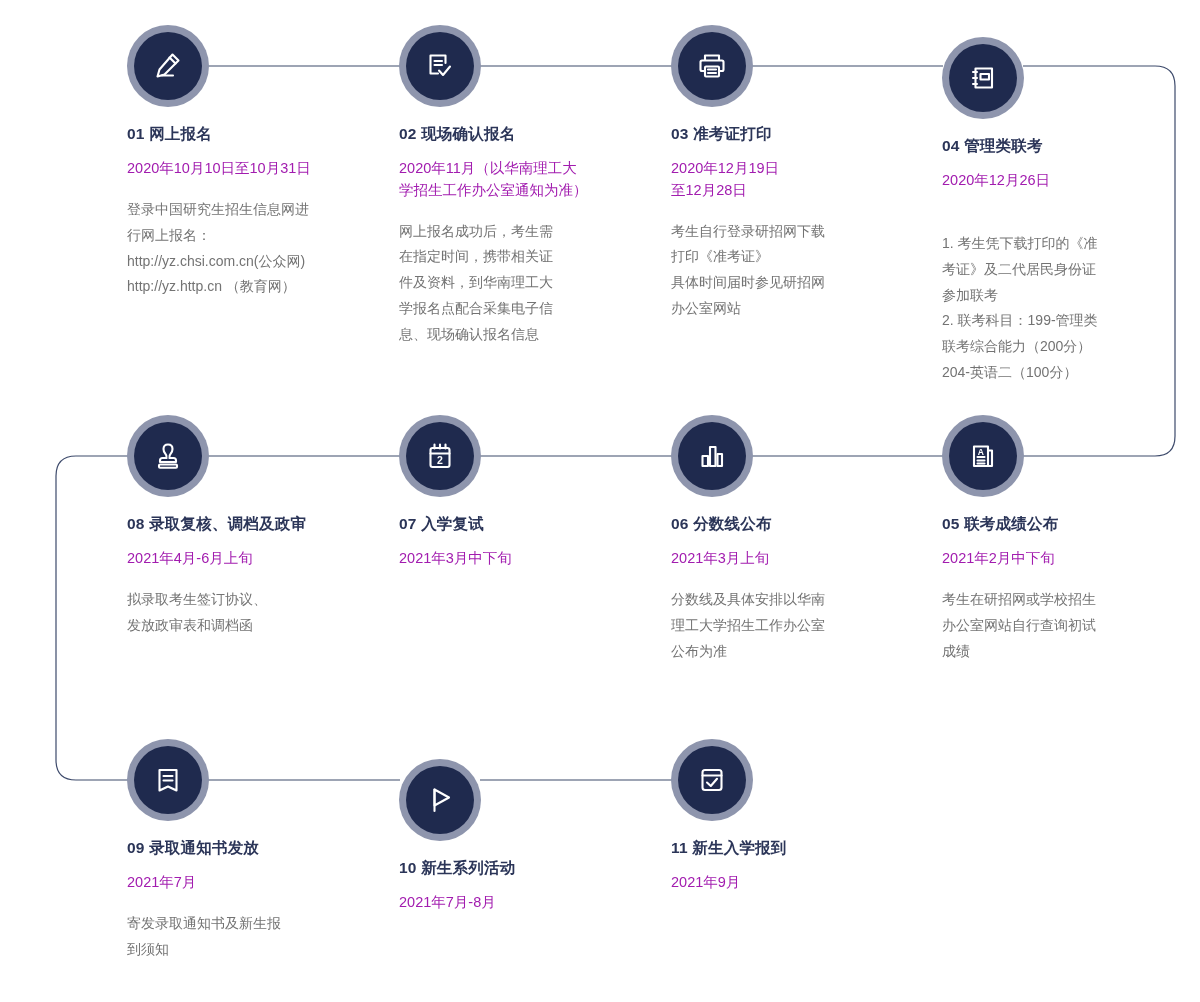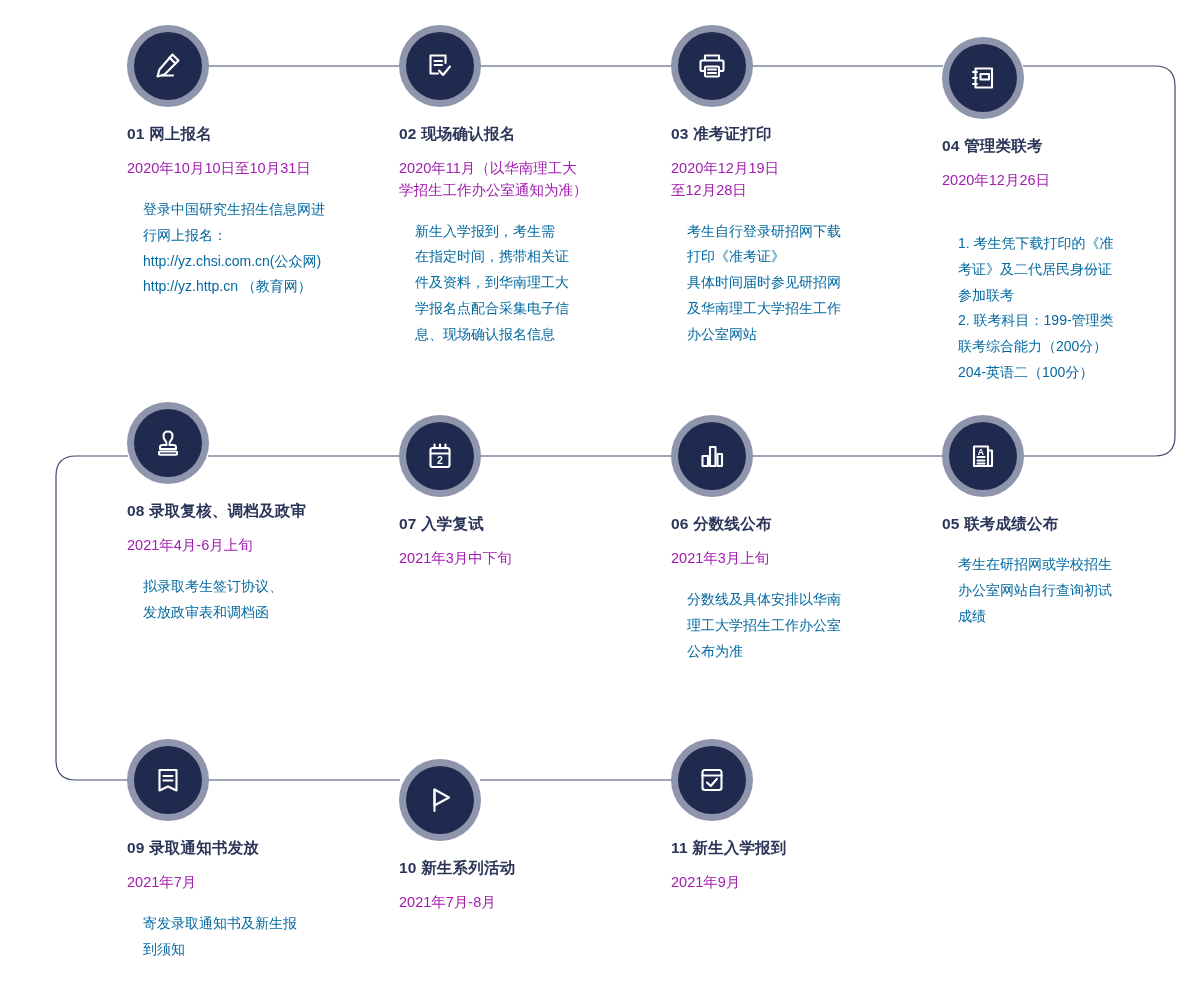--- a/index.html
+++ b/index.html
@@ -53,23 +53,22 @@
   .date {
     margin-top: 13px;
     font-size: 14.5px;
     color: #a21caf;
     line-height: 1.5;
     font-weight: 400;
   }
   .desc {
     margin-top: 17px;
     font-size: 14px;
-    color: #0369a1;
+    color: #737373;
     line-height: 1.85;
-    margin-left: 16px;
   }
   .desc .ln { display: block; white-space: nowrap; }
   .date .ln { display: block; white-space: nowrap; }
 </style>
 </head>
 <body>
 
 <div id="stage">
 
   <svg id="connectors" width="1200" height="1002" viewBox="0 0 1200 1002" fill="none">
@@ -127,21 +126,21 @@
           </g>
         </svg>
       </div>
     </div>
     <div class="title">02 现场确认报名</div>
     <div class="date">
       <span class="ln">2020年11月（以华南理工大</span>
       <span class="ln">学招生工作办公室通知为准）</span>
     </div>
     <div class="desc">
-      <span class="ln">新生入学报到，考生需</span>
+      <span class="ln">网上报名成功后，考生需</span>
       <span class="ln">在指定时间，携带相关证</span>
       <span class="ln">件及资料，到华南理工大</span>
       <span class="ln">学报名点配合采集电子信</span>
       <span class="ln">息、现场确认报名信息</span>
     </div>
   </div>
 
   <div class="node" style="left:671px; top:25px;">
     <div class="circle-wrap">
       <div class="circle-outer"></div>
@@ -158,21 +157,20 @@
     </div>
     <div class="title">03 准考证打印</div>
     <div class="date">
       <span class="ln">2020年12月19日</span>
       <span class="ln">至12月28日</span>
     </div>
     <div class="desc">
       <span class="ln">考生自行登录研招网下载</span>
       <span class="ln">打印《准考证》</span>
       <span class="ln">具体时间届时参见研招网</span>
-      <span class="ln">及华南理工大学招生工作</span>
       <span class="ln">办公室网站</span>
     </div>
   </div>
 
   <div class="node" style="left:942px; top:37px;">
     <div class="circle-wrap">
       <div class="circle-outer"></div>
       <div class="circle-inner">
         <svg width="34" height="34" viewBox="0 0 34 34">
           <g fill="none" stroke="#fff" stroke-width="2.1" stroke-linecap="round" stroke-linejoin="round">
@@ -190,21 +188,21 @@
     <div class="desc" style="margin-top:39px;">
       <span class="ln">1. 考生凭下载打印的《准</span>
       <span class="ln">考证》及二代居民身份证</span>
       <span class="ln">参加联考</span>
       <span class="ln">2. 联考科目：199-管理类</span>
       <span class="ln">联考综合能力（200分）</span>
       <span class="ln">204-英语二（100分）</span>
     </div>
   </div>
 
-  <div class="node" style="left:127px; top:402px; width:270px;">
+  <div class="node" style="left:127px; top:415px; width:270px;">
     <div class="circle-wrap">
       <div class="circle-outer"></div>
       <div class="circle-inner">
         <svg width="34" height="34" viewBox="0 0 34 34">
           <g fill="none" stroke="#fff" stroke-width="2.1" stroke-linecap="round" stroke-linejoin="round">
             <path d="M17 5.5 Q21.5 5.5 21.5 10 Q21.5 13 19.5 15 Q18 16.5 18.5 19 L22.5 19 Q25 19 25 21.5 L25 23 L9 23 L9 21.5 Q9 19 11.5 19 L15.5 19 Q16 16.5 14.5 15 Q12.5 13 12.5 10 Q12.5 5.5 17 5.5 Z"></path>
             <rect x="8" y="25.5" width="18" height="3.2" rx="1"></rect>
           </g>
         </svg>
       </div>
@@ -271,20 +269,23 @@
           <g fill="none" stroke="#fff" stroke-width="2.1" stroke-linecap="round" stroke-linejoin="round">
             <path d="M8 7.5 L22 7.5 L22 27 L8 27 Z"></path>
             <path d="M22 11.5 L26 11.5 L26 27 L22 27"></path>
             <path d="M11.5 18 L18.5 18 M11.5 21.5 L18.5 21.5 M11.5 24.5 L18.5 24.5"></path>
           </g>
           <text x="14.8" y="15.6" fill="#fff" font-family="Liberation Sans, sans-serif" font-size="8.5" font-weight="700" text-anchor="middle">A</text>
         </svg>
       </div>
     </div>
     <div class="title">05 联考成绩公布</div>
+    <div class="date">
+      <span class="ln">2021年2月中下旬</span>
+    </div>
     <div class="desc">
       <span class="ln">考生在研招网或学校招生</span>
       <span class="ln">办公室网站自行查询初试</span>
       <span class="ln">成绩</span>
     </div>
   </div>
 
   <div class="node" style="left:127px; top:739px;">
     <div class="circle-wrap">
       <div class="circle-outer"></div>

